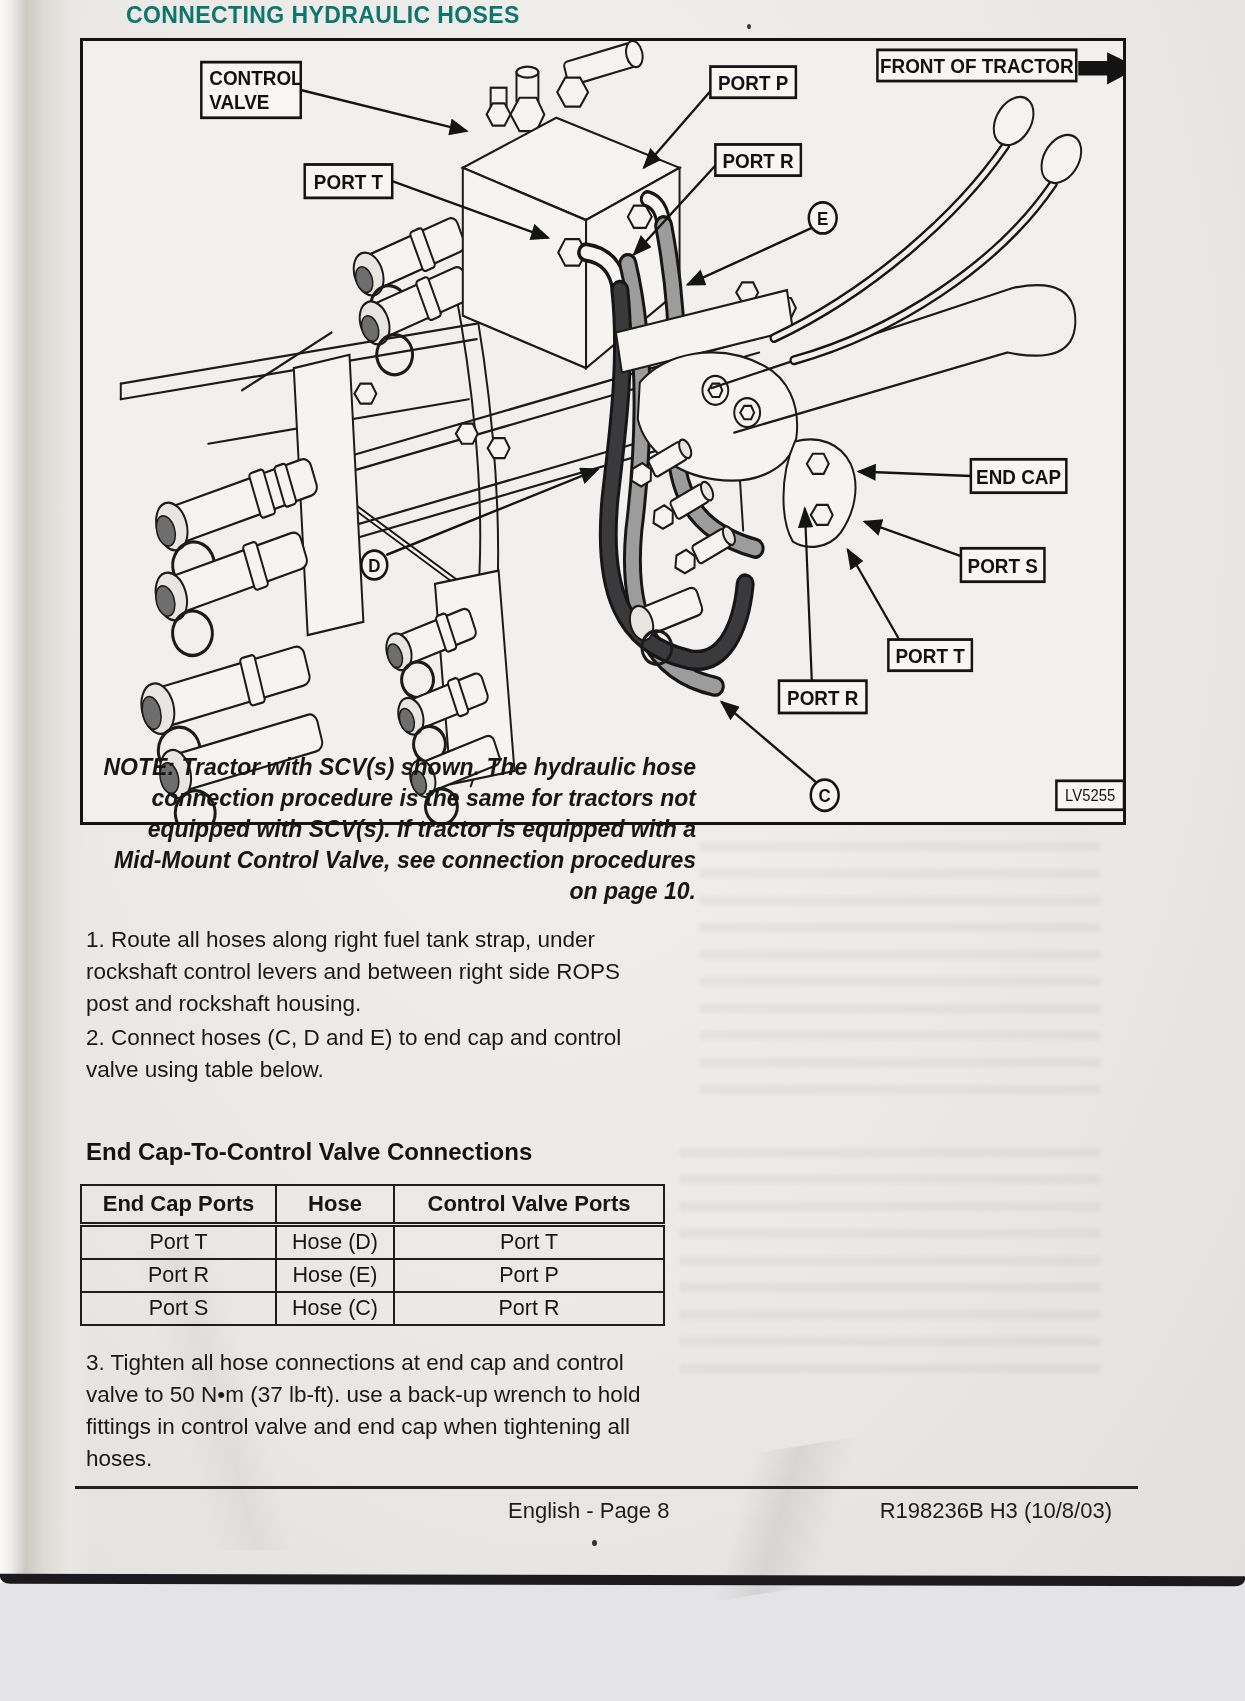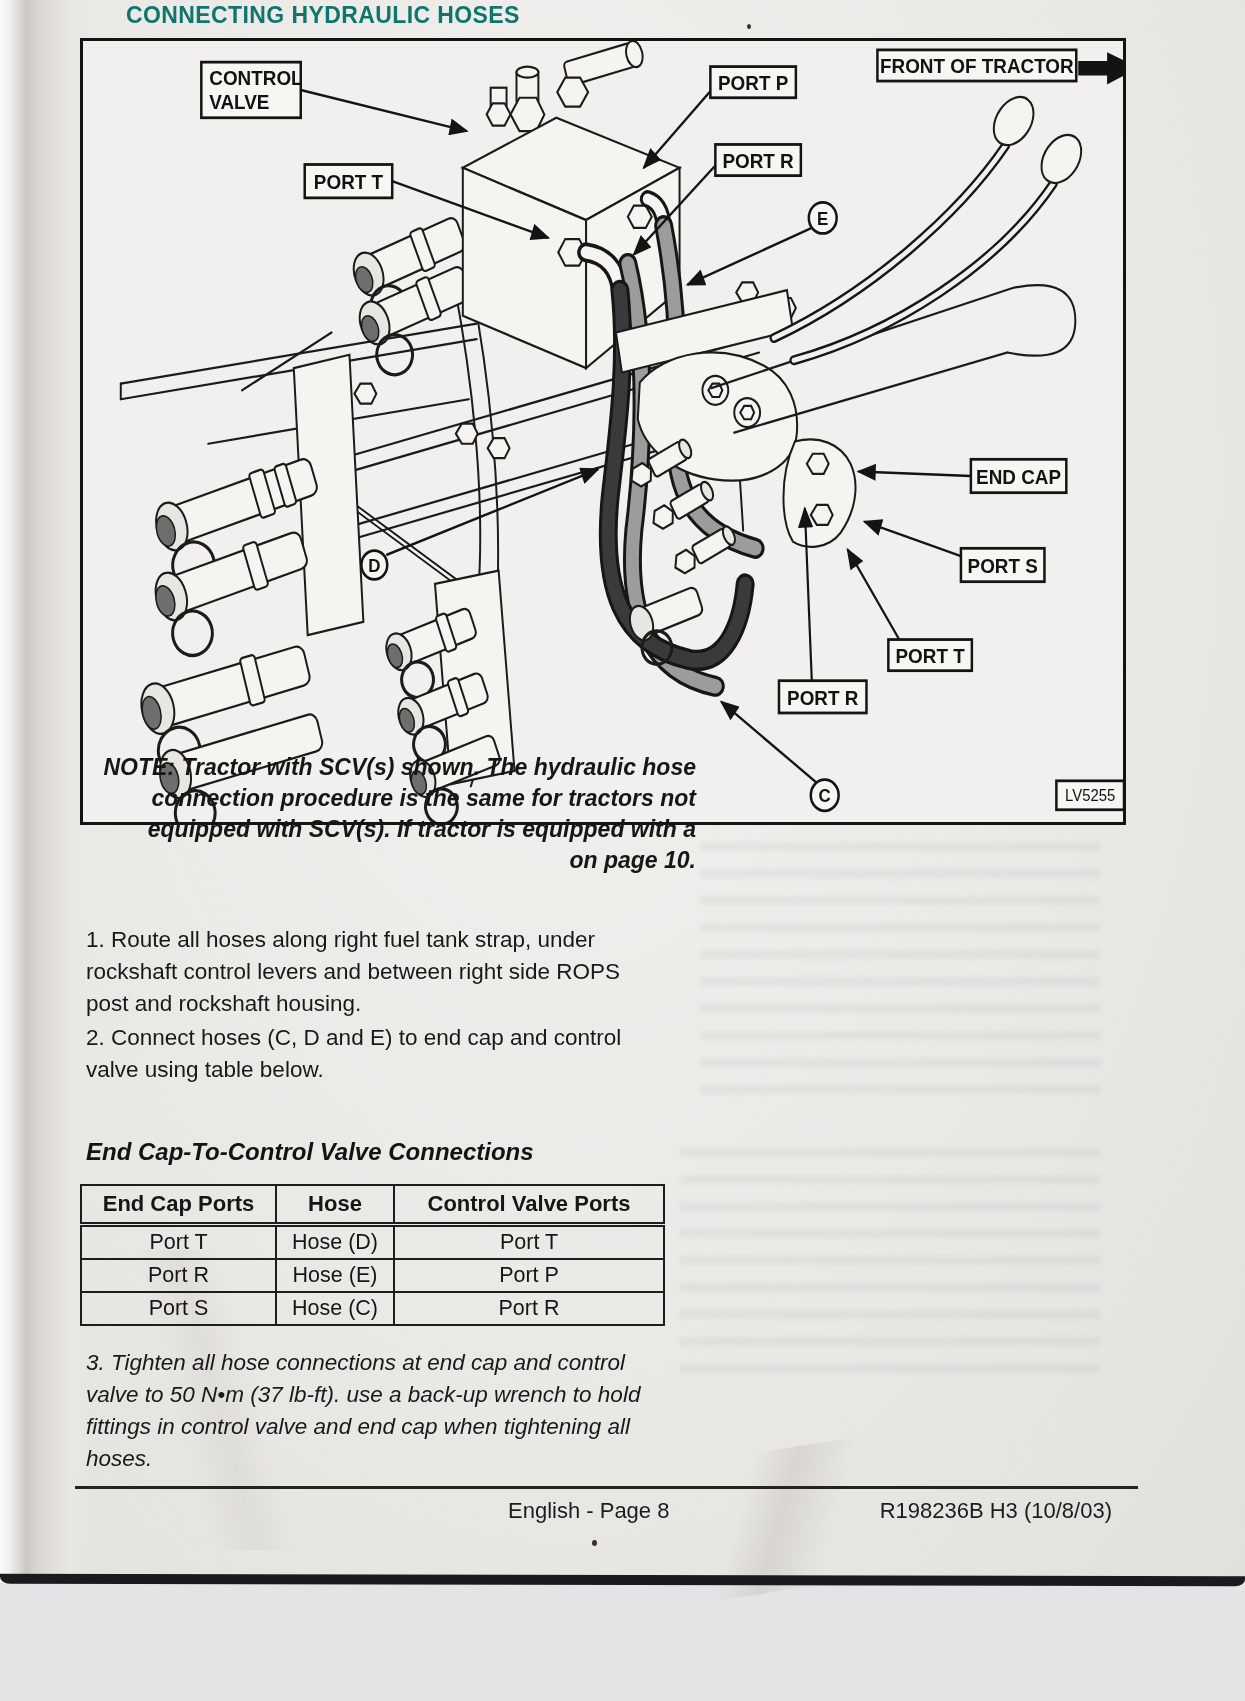--- a/index.html
+++ b/index.html
@@ -17,22 +17,22 @@
     background:linear-gradient(75deg,transparent 40%,rgba(160,155,150,0.12) 52%,transparent 62%);}
   .ghost{position:absolute;filter:blur(1.5px);pointer-events:none;
     background:repeating-linear-gradient(180deg,transparent 0 18px,rgba(110,115,128,0.07) 18px 27px);}
   .title{position:absolute;left:86px;top:2px;font-size:23px;font-weight:bold;letter-spacing:0.4px;color:#0f766e;margin-left:40px;}
   .figure{position:absolute;left:80px;top:38px;width:1046px;height:787px;border:3px solid #131313;
     background:#f1f0ee;box-sizing:border-box;}
   .figure svg{position:absolute;left:0;top:0;width:100%;height:100%;}
   .note{position:absolute;left:86px;top:752px;width:610px;font-size:23px;font-weight:bold;
     font-style:italic;line-height:31px;color:#161616;text-align:right;}
   .step{position:absolute;left:86px;width:600px;font-size:22.5px;line-height:32px;color:#191919;}
-  .step1{top:924px;} .step2{top:1022px;} .step3{top:1347px;font-style:italic;}
-  .tbl-title{position:absolute;left:86px;top:1138px;font-size:24px;font-weight:bold;color:#131313;font-style:italic;}
+  .step1{top:924px;} .step2{top:1022px;} .step3{top:1347px;}
+  .tbl-title{position:absolute;left:86px;top:1138px;font-size:24px;font-weight:bold;color:#131313;}
   table.conn{position:absolute;left:80px;top:1184px;width:583px;border-collapse:collapse;table-layout:fixed;
     color:#161616;background:transparent;}
   table.conn th{border:2px solid #1d1d1d;border-bottom:5px double #1d1d1d;font-size:22px;font-weight:bold;
     height:34px;padding:1px 4px;text-align:center;}
   table.conn td{border:2px solid #1d1d1d;font-size:21.5px;height:31px;padding:0 4px;text-align:center;}
   .rule{position:absolute;left:75px;top:1486px;width:1063px;height:2.5px;background:#232323;}
   .footer-center{position:absolute;left:480px;top:1498px;font-size:22px;color:#1c1c1c;margin-left:28px;}
   .footer-right{position:absolute;right:133px;top:1498px;font-size:22px;color:#1c1c1c;margin-left:32px;}
   .speck{position:absolute;background:#333;border-radius:50%;}
   
@@ -318,20 +318,21 @@
     <rect class="lblbox" x="1059" y="703" width="68" height="26" stroke-width="2"></rect>
     <text class="lblsm" x="1093" y="721" text-anchor="middle">LV5255</text>
   </g>
 </svg>
 </div>
 
 <div class="note">
   <div>NOTE: Tractor with SCV(s) shown. The hydraulic hose</div>
   <div>connection procedure is the same for tractors not</div>
   <div>equipped with SCV(s). If tractor is equipped with a</div>
+  <div>Mid-Mount Control Valve, see connection procedures</div>
   <div>on page 10.</div>
 </div>
 
 <div class="step step1">
   <div>1. Route all hoses along right fuel tank strap, under</div>
   <div>rockshaft control levers and between right side ROPS</div>
   <div>post and rockshaft housing.</div>
 </div>
 
 <div class="step step2">

